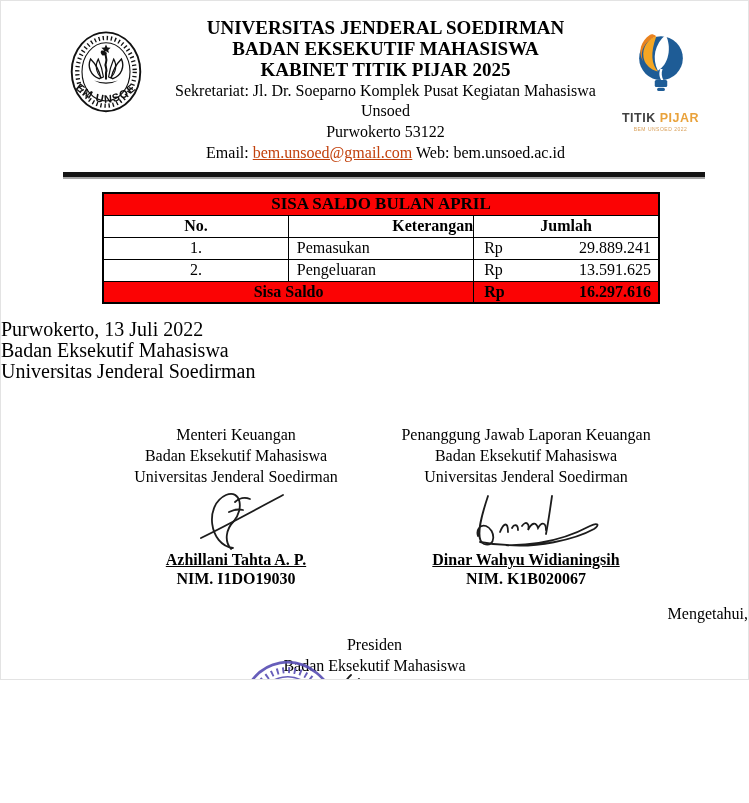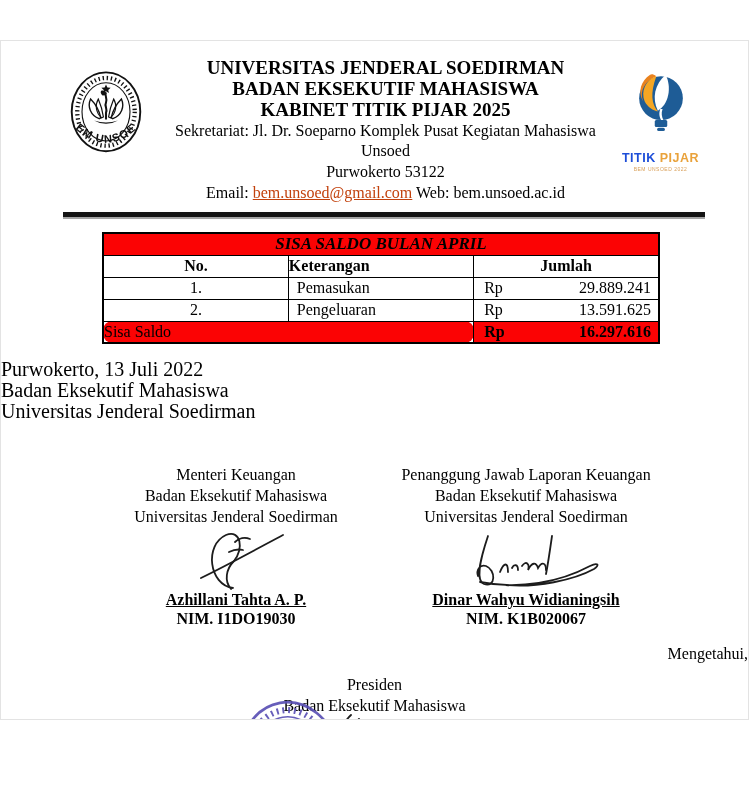--- a/index.html
+++ b/index.html
@@ -1,51 +1,51 @@
 <!DOCTYPE html>
 <html><head>
 <meta charset="utf-8">
 <style>
   * { margin:0; padding:0; box-sizing:border-box; }
   body { background:#fff; font-family:"Liberation Serif","DejaVu Serif",serif; color:#000; }
   .page {
     position:relative; width:749px; height:680px; background:#fff;
-    overflow:hidden; border:1px solid #e3e3e3;margin-top:40px;
+    overflow:hidden; border:1px solid #e3e3e3;
   }
 
   
   .header { display:flex; padding:14px 40px 0 62px; align-items:flex-start; }
   .logo-left { width:95px; padding-top:14px; flex:0 0 auto; color:#111; }
   .logo-right { width:95px; padding-top:12px; flex:0 0 auto; text-align:center; }
   .header-center { flex:1; text-align:center; padding-top:2px; }
   .title-line { font-size:19px; font-weight:bold; line-height:21px; }
   .addr-line { font-size:16px; line-height:20px; margin-top:1px; }
   .email-line { font-size:16px; line-height:20px; margin-top:1px; }
   .email-link { color:#c2410c; text-decoration:underline; }
   .tp-wordmark { font-family:"Liberation Sans","DejaVu Sans",sans-serif; font-weight:bold; font-size:12.5px; letter-spacing:.5px; margin-top:2px; }
-  .tp-titik { color:#1d4ed8; }
+  .tp-titik { color:#404040; }
   .tp-pijar { color:#E9A23B; }
   .tp-sub { font-family:"Liberation Sans","DejaVu Sans",sans-serif; font-size:5px; color:#d9a05a; letter-spacing:.5px; margin-top:1px; }
 
   
   .rule-wrap { margin:9px 43px 0 62px; }
   .rule-thick { height:5px; background:#141414; }
   .rule-thin { height:2px; background:#a5a5a5; }
 
   
   table.saldo { border-collapse:collapse; margin:13px 0 0 101px; width:558px;
     font-size:16px; border:2px solid #000; table-layout:fixed; }
   table.saldo td { border:1px solid #000; height:22px; vertical-align:middle; }
-  td.t-title { background:#FB0304; font-weight:bold; text-align:center; font-size:17px; height:31px;font-style:italic; }
+  td.t-title { background:#FB0304; font-weight:bold; text-align:center; font-size:17px; height:31px; }
   td.t-head { font-weight:bold; text-align:center; height:23px; }
   td.c-no { text-align:center; width:40px; }
   td.c-ket { padding-left:8px; width:385px; }
   td.c-jml { width:133px; }
   .jml-inner { display:flex; justify-content:space-between; padding:0 7px 0 10px;gap:36px; }
-  td.t-foot { background:#FB0304; font-weight:normal; height:21px;border-radius:9px; }
+  td.t-foot { background:#FB0304; font-weight:bold; text-align:center; height:21px; }
   td.t-foot-amt { background:#FB0304; font-weight:bold; }
 
   
   .closing { margin:15px 90px 0 0; text-align:left; font-size:20px; line-height:21px; }
   .sig-row { display:flex; margin-top:42px; }
   .sig-block { text-align:center; font-size:16px; line-height:21px; }
   .sig-block.left { width:280px; margin-left:95px;text-align:center; }
   .sig-block.right { width:300px; }
   .sig-area { height:64px; position:relative; }
   .sig-name { font-weight:bold; text-decoration:underline; font-size:16px; line-height:18px; }
@@ -124,21 +124,21 @@
     <div class="rule-thin"></div>
   </div>
 
   <table class="saldo">
     <tbody>
         <tr>
       <td class="t-title" colspan="3">SISA SALDO BULAN APRIL</td>
     </tr>
     <tr>
       <td class="t-head c-no">No.</td>
-      <td class="t-head c-ket" style="text-align:left;padding-left:0">Keterangan</td>
+      <td class="t-head c-ket" style="text-align:right;padding-left:0">Keterangan</td>
       <td class="t-head c-jml">Jumlah</td>
     </tr>
     <tr>
       <td class="c-no">1.</td>
       <td class="c-ket">Pemasukan</td>
       <td class="c-jml">
         <div class="jml-inner">
               <span>Rp</span>
               <span>29.889.241</span>
             </div>

